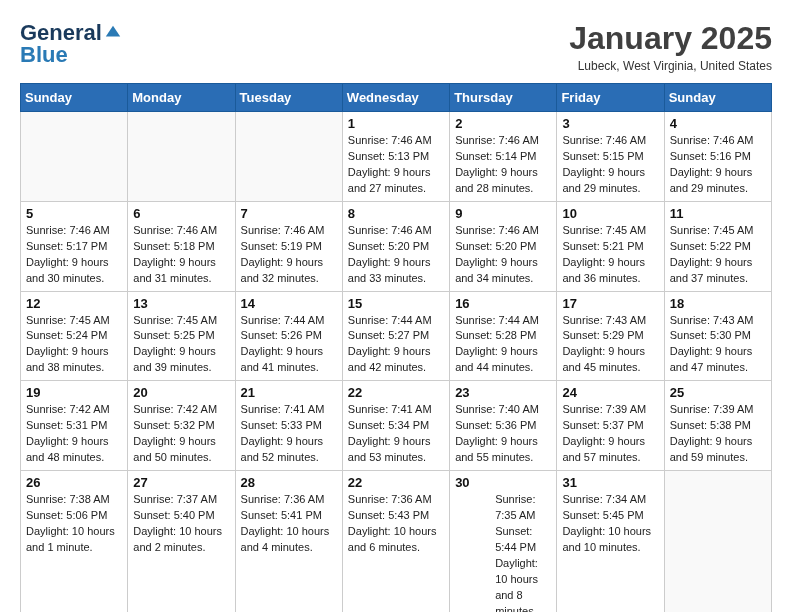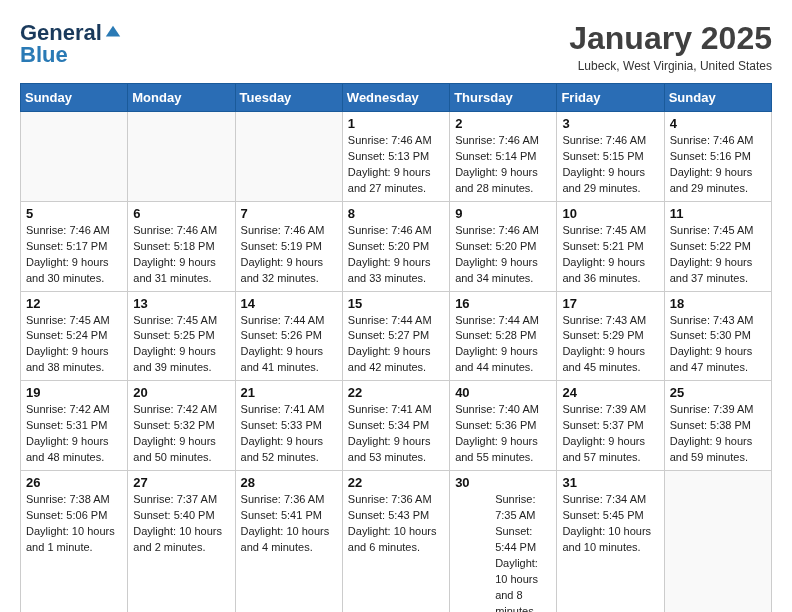--- a/index.html
+++ b/index.html
@@ -278,21 +278,21 @@
 and 52 minutes.</div>
         </td>
         <td>
           <div class="day-number">22</div>
           <div class="day-info" style="white-space: pre-line;">Sunrise: 7:41 AM
 Sunset: 5:34 PM
 Daylight: 9 hours
 and 53 minutes.</div>
         </td>
         <td>
-          <div class="day-number">40</div>
+          <div class="day-number">23</div>
           <div class="day-info" style="white-space: pre-line;">Sunrise: 7:40 AM
 Sunset: 5:36 PM
 Daylight: 9 hours
 and 55 minutes.</div>
         </td>
         <td>
           <div class="day-number">24</div>
           <div class="day-info" style="white-space: pre-line;">Sunrise: 7:39 AM
 Sunset: 5:37 PM
 Daylight: 9 hours

